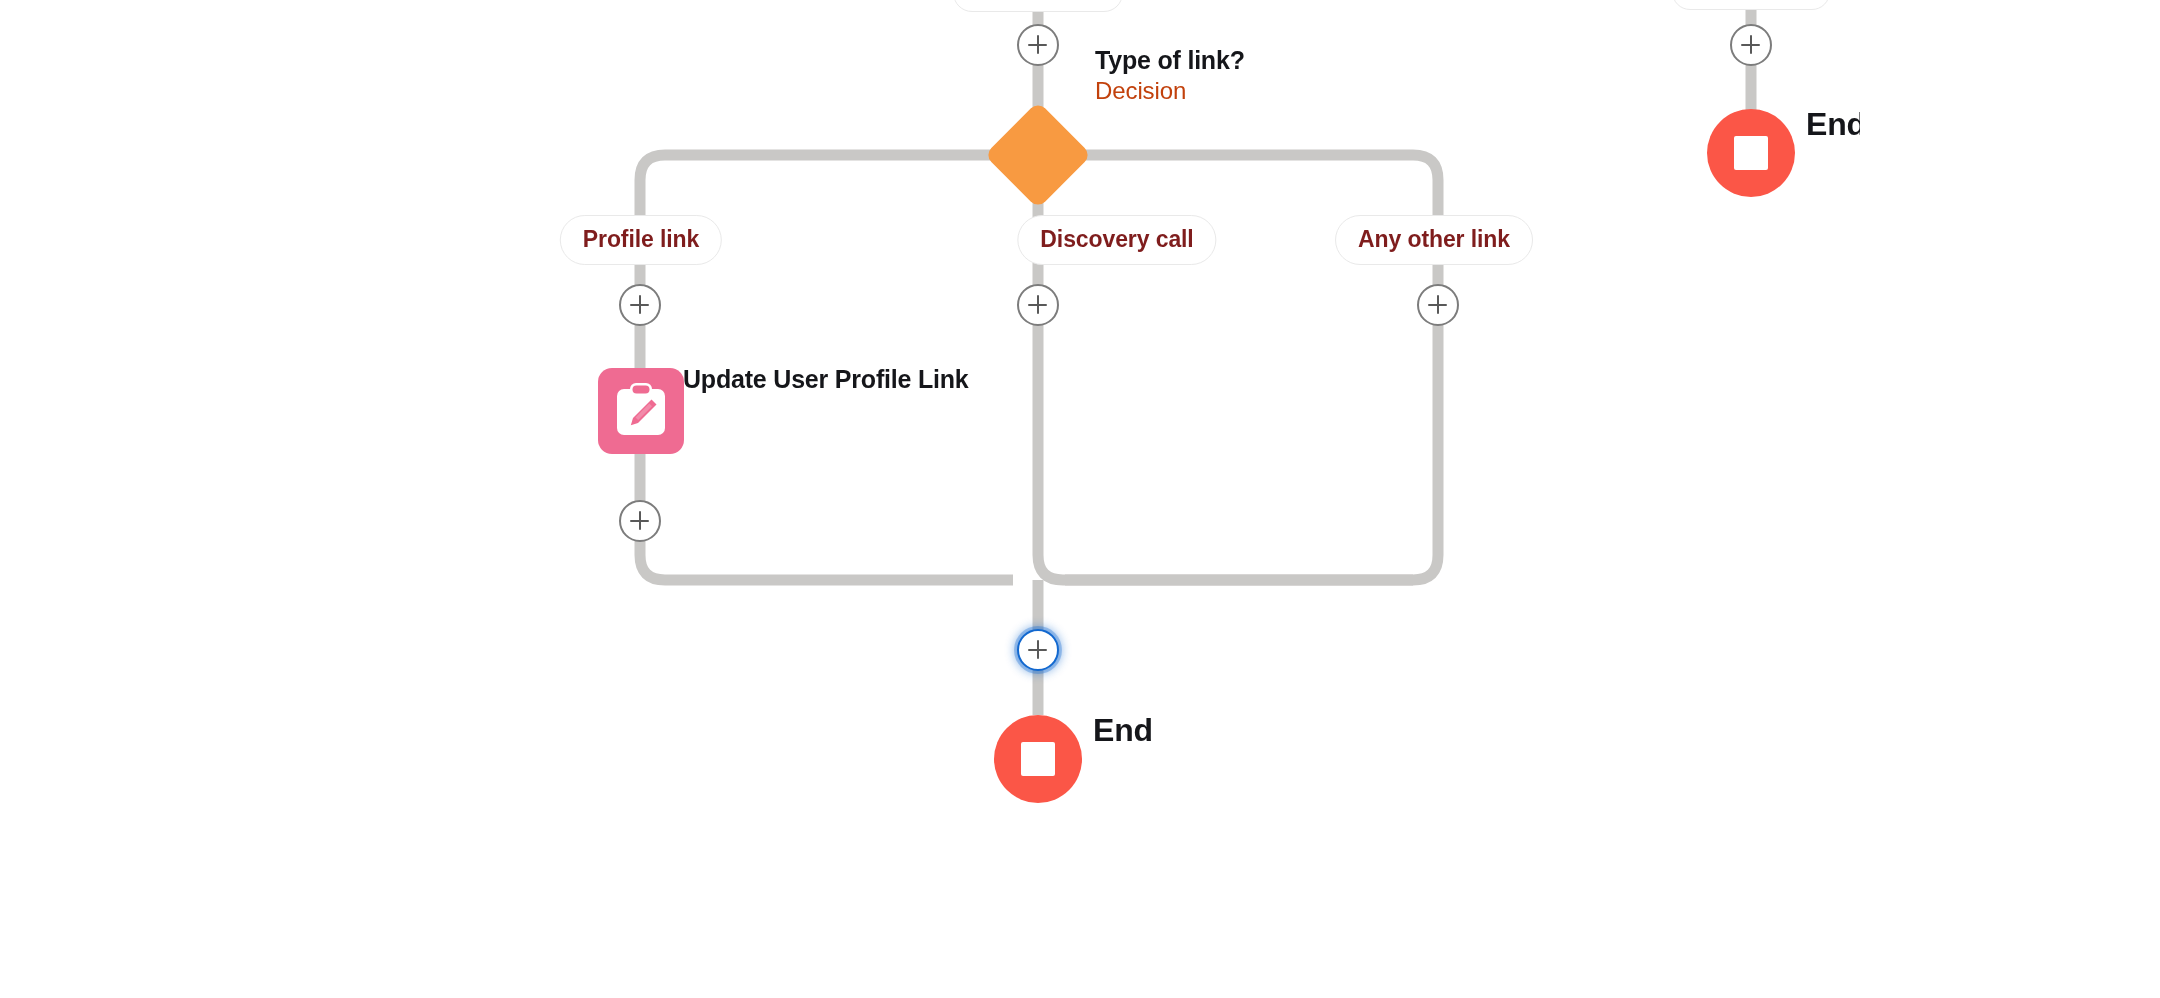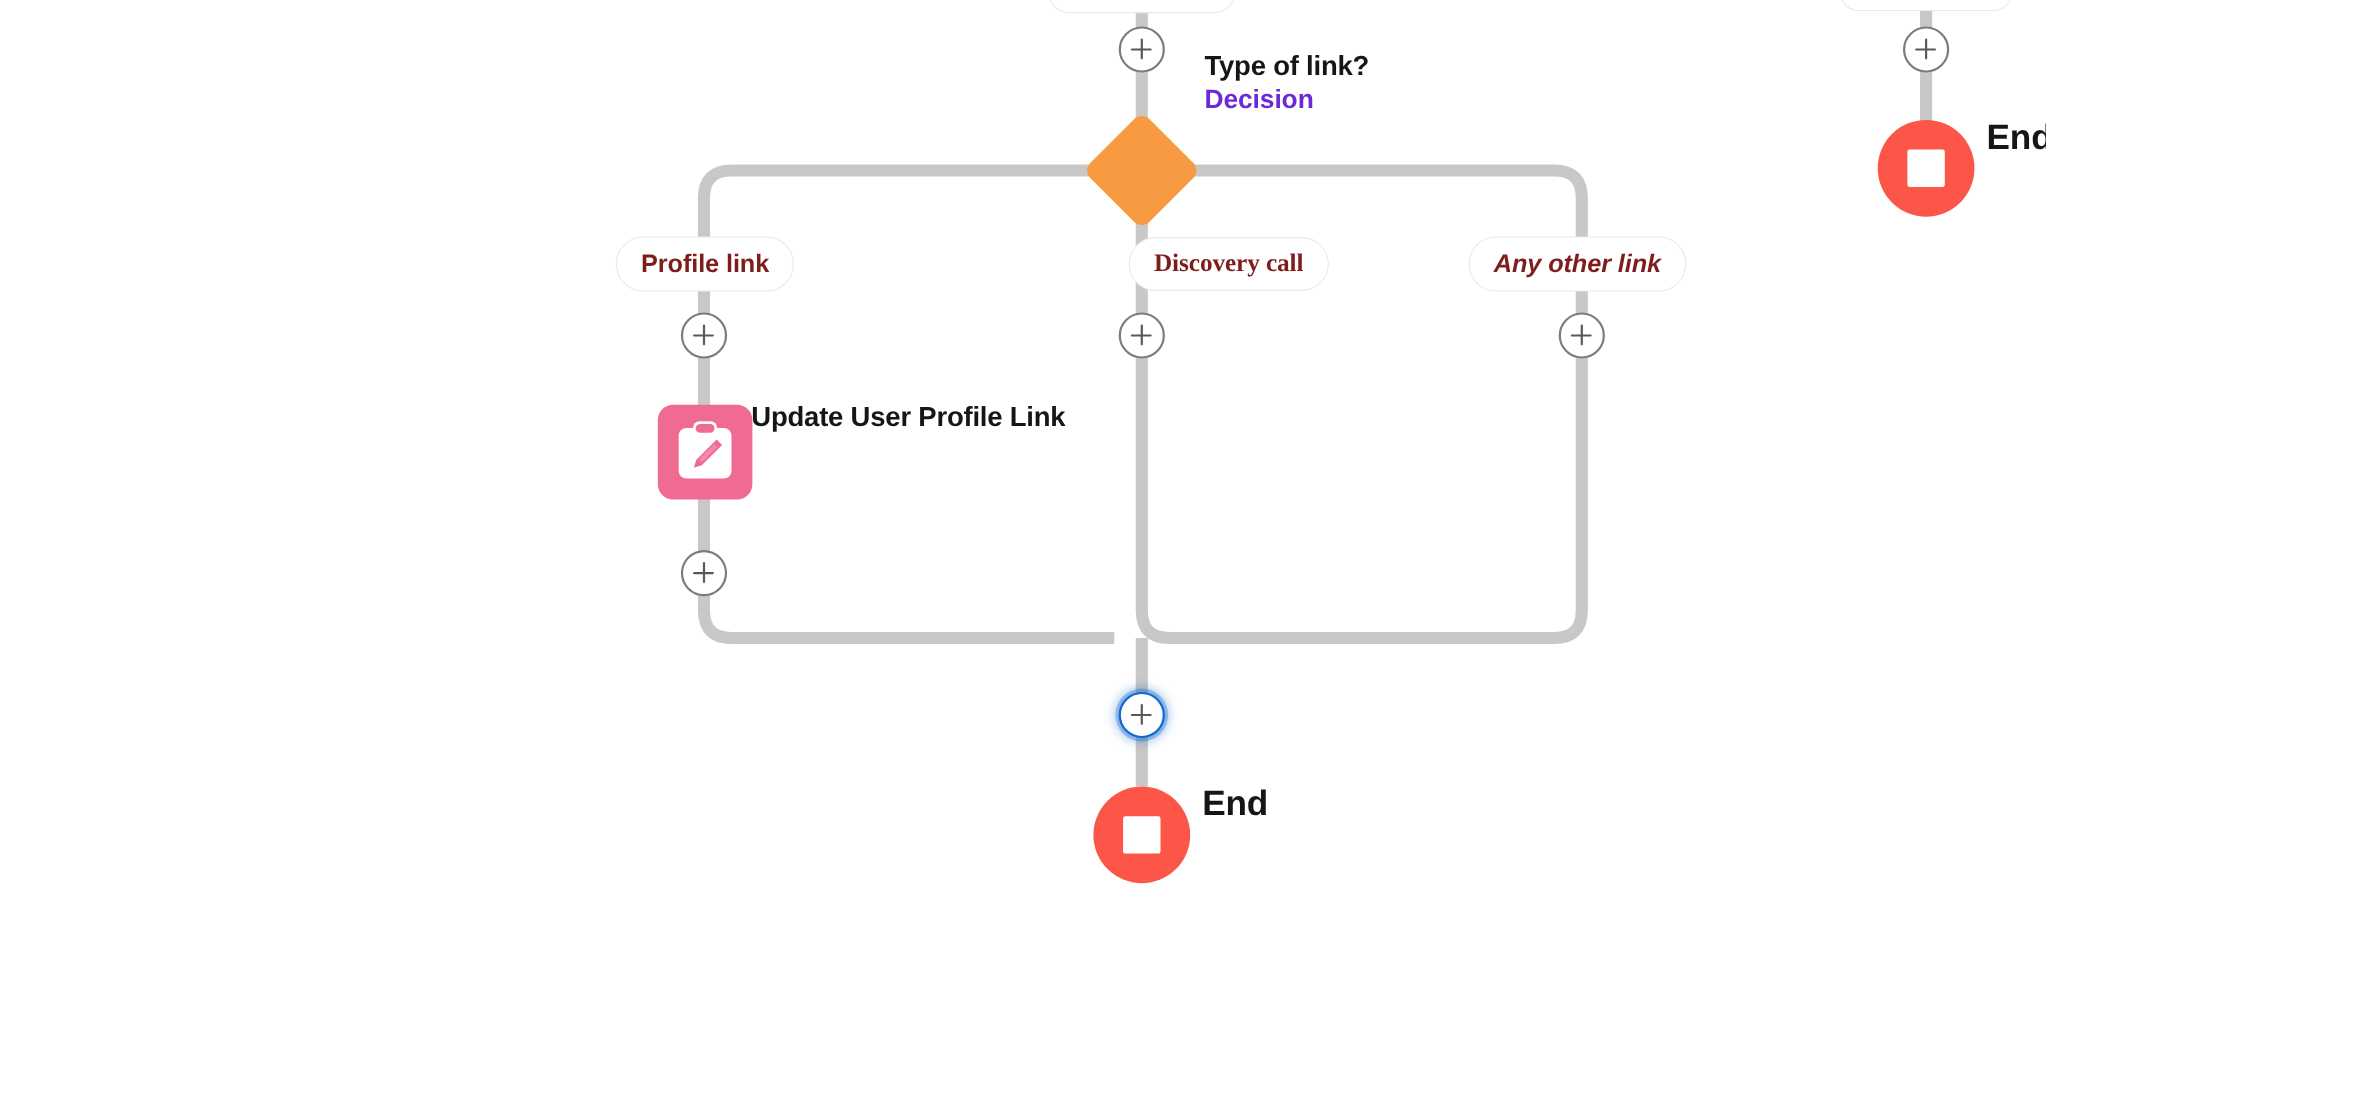--- a/index.html
+++ b/index.html
@@ -127,22 +127,22 @@
     line-height: 1.28;
   }
   .node-title {
     font-size: 25px;
     font-weight: 700;
     color: #15161a;
     letter-spacing: -0.2px;
   }
   .node-subtitle {
     font-size: 24px;
-    font-weight: 700;
-    color: #6d28d9;
+    font-weight: 400;
+    color: #c2410c;
     letter-spacing: -0.1px;
   }
   .node-label.single .node-title { font-size: 32px; }
   
   .branch-pill {
     position: absolute;
     transform: translate(-50%, -50%);
     background: #ffffff;
     border: 1.5px solid #e9e9e9;
     border-radius: 999px;
@@ -222,23 +222,23 @@
     <rect fill="#ffffff" x="18" y="44.5" width="18" height="4" rx="1.8"></rect>
   </svg>
 
   <div class="node-label" style="left:1095px; top:44px;">
     <div class="node-title">Type of link?</div>
     <div class="node-subtitle">Decision</div>
   </div>
 
   <div class="branch-pill" style="left:641px; top:240px;">Profile link</div>
 
-  <div class="branch-pill" style="left:1117px; top:240px;font-family:Liberation Serif, serif;">Discovery call</div>
-
-  <div class="branch-pill" style="left:1434px; top:240px;font-style:italic;">Any other link</div>
+  <div class="branch-pill" style="left:1117px; top:240px;">Discovery call</div>
+
+  <div class="branch-pill" style="left:1434px; top:240px;">Any other link</div>
 
   <div class="action-node" style="left:641px; top:411px; background:#ef6b92;">
     <svg width="58" height="58" viewBox="0 0 58 58" xmlns="http://www.w3.org/2000/svg">
 
       <rect x="5" y="7" width="48" height="46" rx="7" fill="#ffffff"></rect>
 
       <rect x="18" y="1" width="22" height="13" rx="6" fill="#ffffff"></rect>
       <rect x="20.5" y="3.5" width="17" height="8" rx="4" fill="#ef6b92"></rect>
 
       <path fill="#ef6b92" d="M39.5 17.5 l5 5 -18.5 18.5 -7.2 2.2 2.2 -7.2 z"></path>

